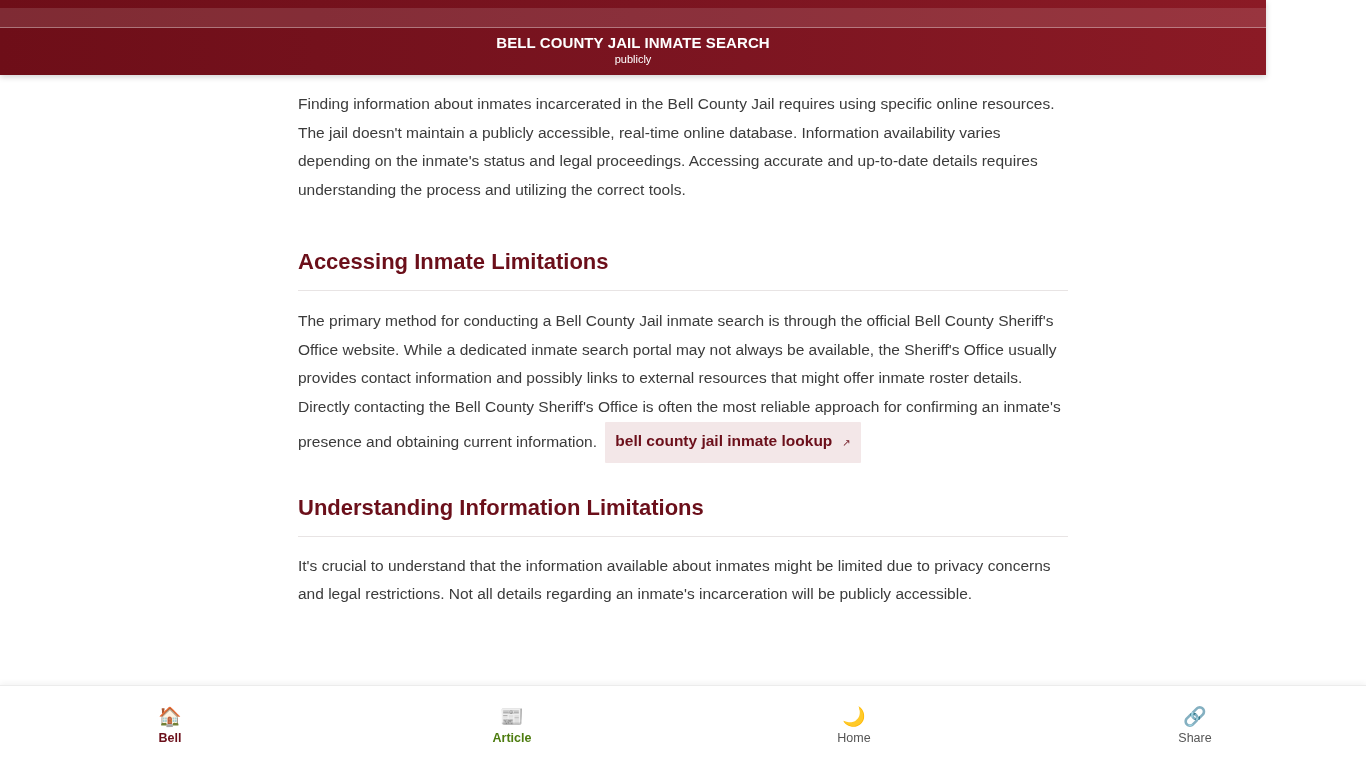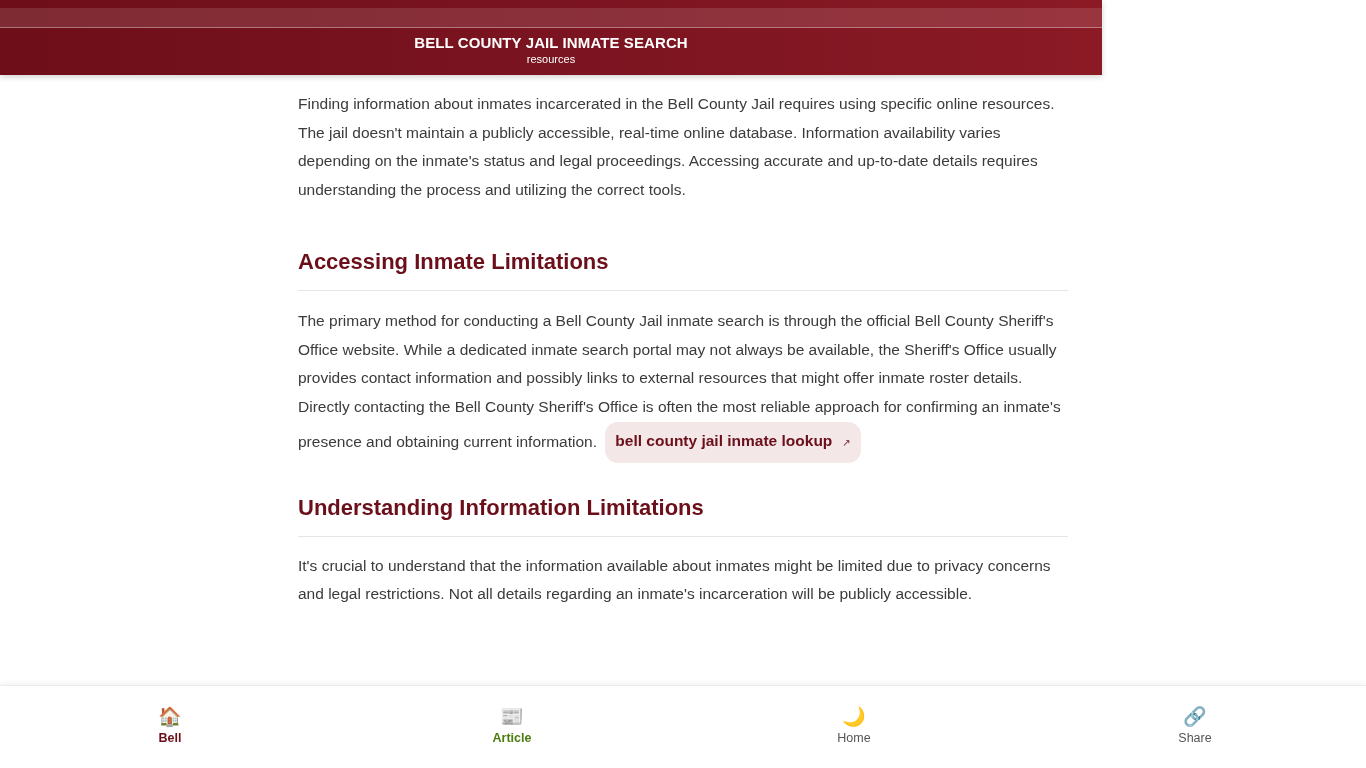--- a/index.html
+++ b/index.html
@@ -1,20 +1,20 @@
 <!DOCTYPE html>
 <html><head>
   <meta charset="utf-8">
   <style>
     * { box-sizing: border-box; margin: 0; padding: 0; }
     html, body { width: 1366px; height: 768px; overflow: hidden; background: #ffffff; }
     body { font-family: "Liberation Sans", "DejaVu Sans", sans-serif; color: #3a3a3a; position: relative; }
 
     .site-header {
-      position: absolute; top: 0; left: 0; width: 1102px; height: 75px;
+      position: absolute; top: 0; left: 0; width: 1266px; height: 75px;
       background: linear-gradient(90deg, #6e0e18 0%, #7a1420 50%, #8b1a25 100%);
       box-shadow: 0 2px 6px rgba(0,0,0,0.18);
       z-index: 5;
     }
     .header-band {
       position: absolute; top: 8px; left: 0; width: 100%; height: 20px;
       background: rgba(255,255,255,0.12);
       border-bottom: 1px solid rgba(255,255,255,0.35);
     }
     .header-title-wrap {
@@ -42,21 +42,21 @@
       font-size: 15.5px; line-height: 28.7px; color: #3b3b3b;
     }
     .p1 { margin-top: 15px; }
     .h2a { margin-top: 42px; }
     .p2 { margin-top: 16px; }
     .h2b { margin-top: 30px; }
     .p3 { margin-top: 15px; }
 
     .lookup-chip {
       display: inline-block; background: #f3e7e8; color: #6b0f1a; font-weight: bold;
-      font-size: 15.5px; line-height: 20px; padding: 9px 10px 10px 10px; border-radius: 13px;
+      font-size: 15.5px; line-height: 20px; padding: 9px 10px 10px 10px; border-radius: 1px;
       margin-left: 4px; text-decoration: none; vertical-align: middle;
     }
     .chip-arrow { font-size: 10px; color: #6b0f1a; margin-left: 10px; font-weight: normal; }
 
     .bottom-nav {
       position: absolute; left: 0; top: 685px; width: 1366px; height: 83px;
       background: #ffffff; border-top: 1px solid #ececec;
       box-shadow: 0 -2px 6px rgba(0,0,0,0.05);
       z-index: 6;
     }
@@ -68,21 +68,21 @@
     .nav-item.active .nav-label { color: #6b0f1a; font-weight: bold; }
     .nav-item.article .nav-label { color: #4d7c0f; font-weight: bold; }
   </style>
 </head>
 <body>
 
 <header class="site-header">
   <div class="header-band"></div>
   <div class="header-title-wrap">
     <span class="header-title">BELL COUNTY JAIL INMATE SEARCH</span>
-    <span class="header-sub">resources</span>
+    <span class="header-sub">publicly</span>
   </div>
 </header>
 
 <main class="content">
   <p class="body-text p1">Finding information about inmates incarcerated in the Bell County Jail requires using specific online resources. The jail doesn't maintain a publicly accessible, real-time online database. Information availability varies depending on the inmate's status and legal proceedings. Accessing accurate and up-to-date details requires understanding the process and utilizing the correct tools.</p>
 
   <h2 class="section-title h2a">Accessing Inmate Limitations</h2>
   <p class="body-text p2"><span>The primary method for conducting a Bell County Jail inmate search is through the official Bell County Sheriff's Office website. While a dedicated inmate search portal may not always be available, the Sheriff's Office usually provides contact information and possibly links to external resources that might offer inmate roster details. Directly contacting the Bell County Sheriff's Office is often the most reliable approach for confirming an inmate's presence and obtaining current information.</span> <a class="lookup-chip"><span>bell county jail inmate lookup</span><span class="chip-arrow">↗</span></a></p>
 
   <h2 class="section-title h2b">Understanding Information Limitations</h2>

